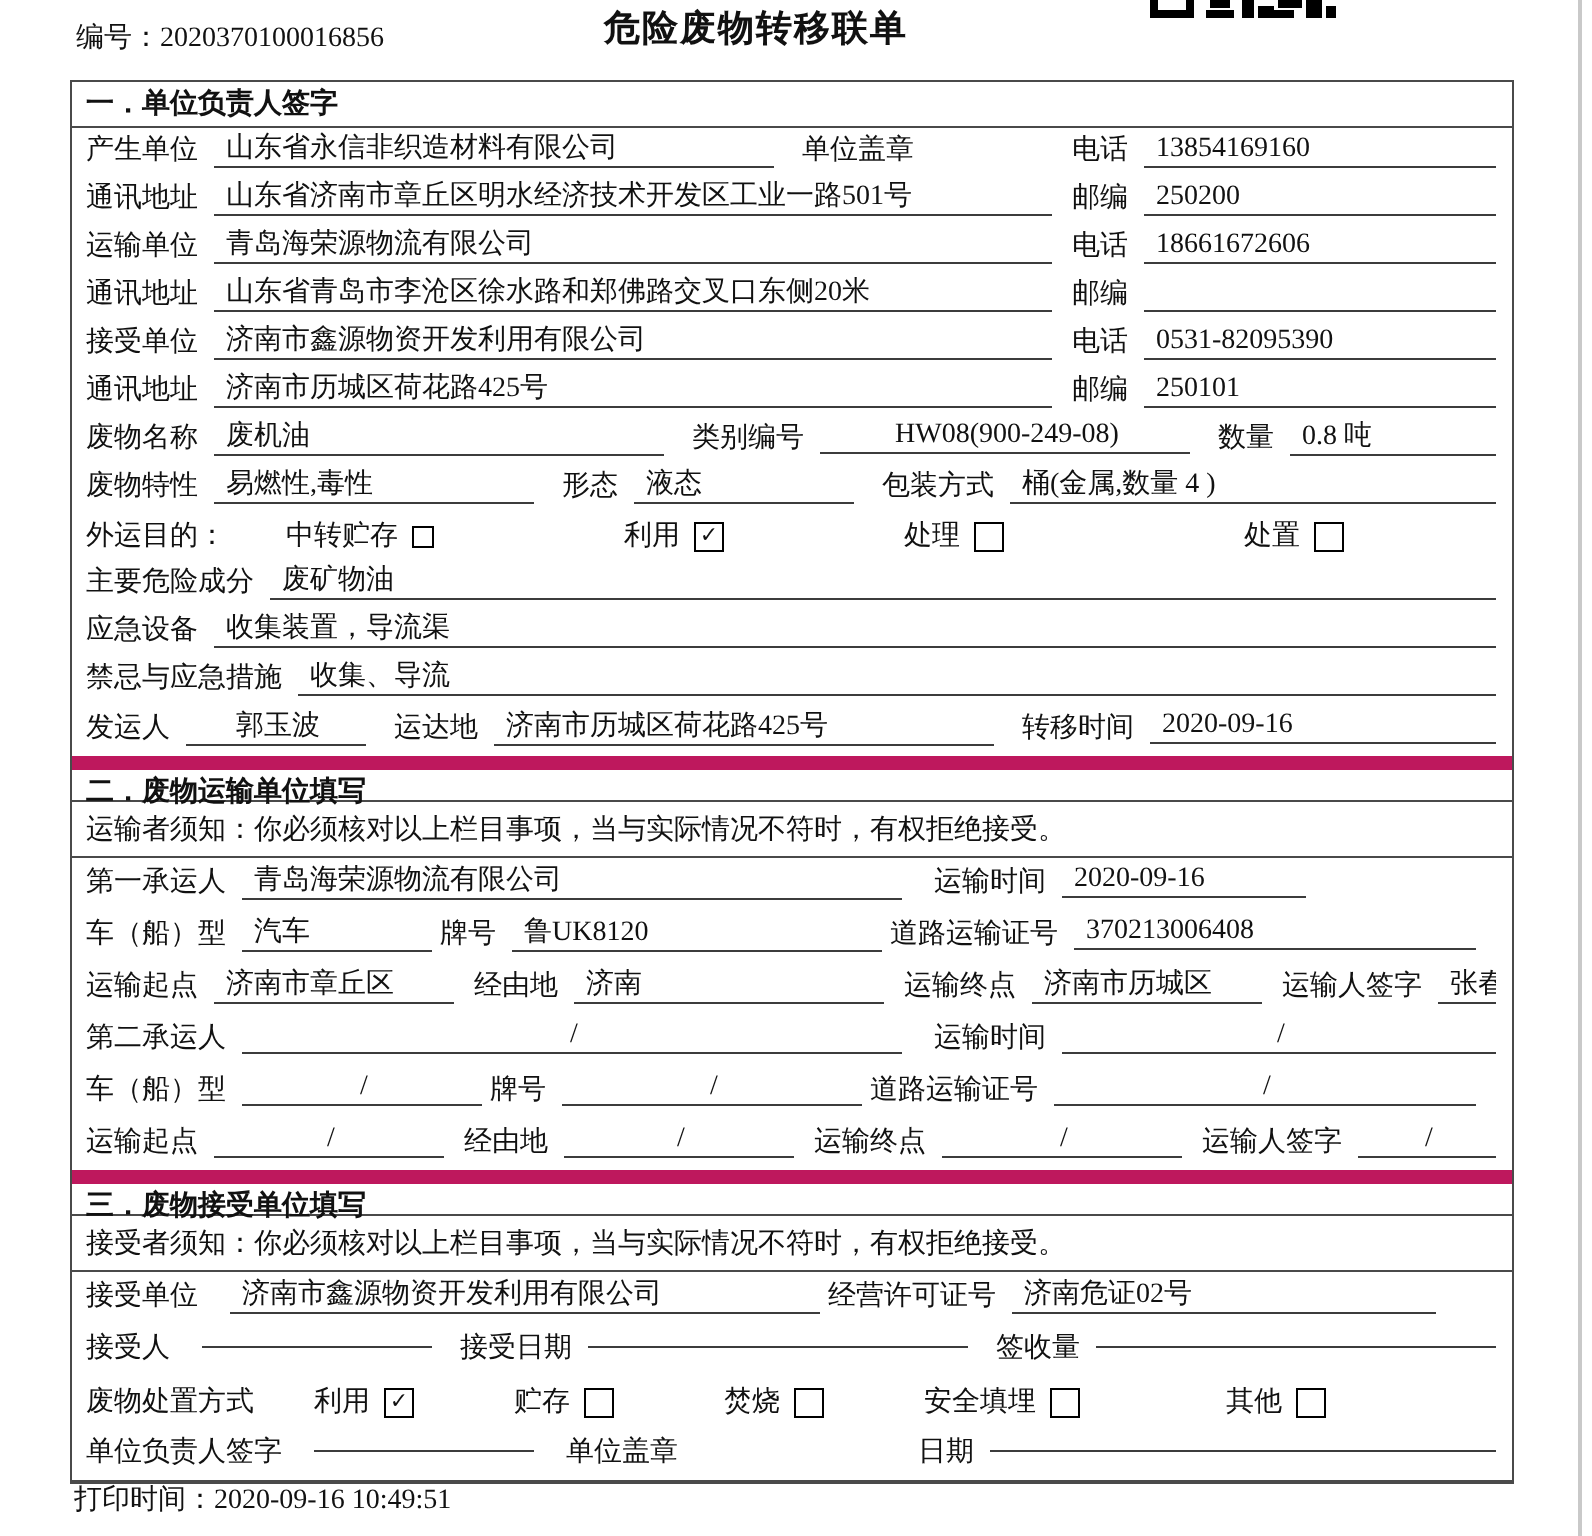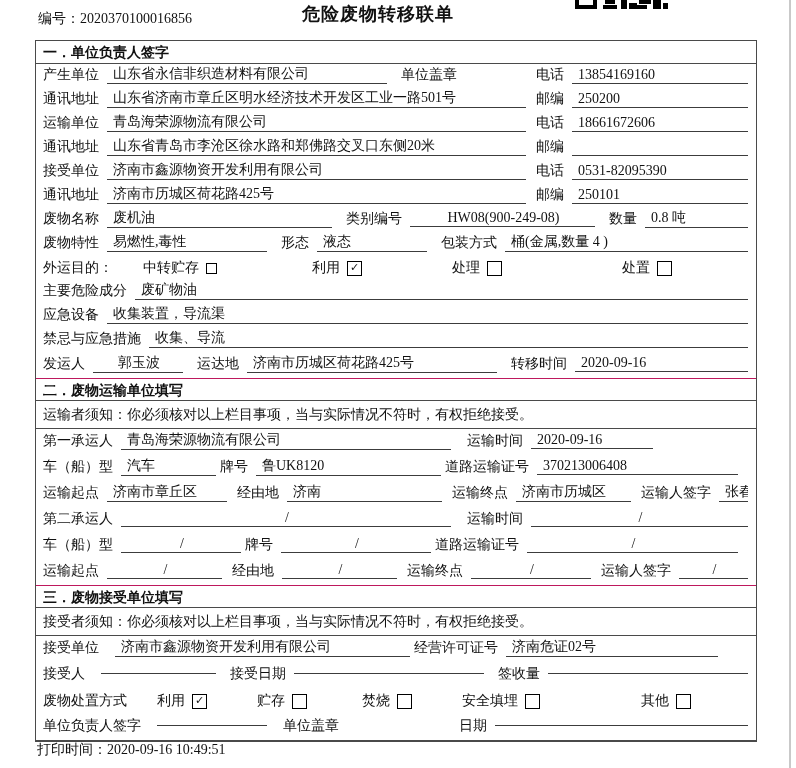--- a/index.html
+++ b/index.html
@@ -11,21 +11,21 @@
   
   .hdr{position:relative;height:40px;}
   .serial{position:absolute;left:38px;top:10px;white-space:nowrap;}
   .title{position:absolute;left:0;right:40px;top:2px;text-align:center;font-size:18px;font-weight:bold;letter-spacing:1px;}
   .qr-frag{position:absolute;left:575px;top:0;width:93px;height:9px;}
   
   .form{position:absolute;left:35px;top:40px;width:722px;box-sizing:border-box;
         border:1px solid #4a4a4a;border-bottom-width:2px;background:#fff;}
   .sec-h{font-weight:bold;height:23px;line-height:21px;padding:1px 6px 0 7px;box-sizing:border-box;
          border-bottom:1px solid #4a4a4a;}
-  .sec-h.mid{border-top:1px solid #be185d;}
+  .sec-h.mid{border-top:7px solid #be185d;}
   .notice{height:28px;display:flex;align-items:center;padding:0 7px;box-sizing:border-box;
           border-bottom:1px solid #4a4a4a;white-space:nowrap;}
   .row{display:flex;align-items:center;height:24px;padding:0 8px 3px 7px;box-sizing:border-box;}
   .row.tall{height:26px;}
   .row.cbrow{align-items:center;padding-bottom:0;}
   .lbl{white-space:nowrap;flex:none;}
   .u{border-bottom:1px solid #3c3c3c;padding:0 4px 0 6px;white-space:nowrap;overflow:hidden;
      margin-left:8px;flex:none;box-sizing:border-box;}
   .grow{flex:1 1 auto;}
   .ctr{text-align:center;}
@@ -33,21 +33,21 @@
   .rc{width:212px;flex:none;display:flex;align-items:flex-end;}
   .ml10{margin-left:10px;} .ml12{margin-left:4px;} .ml14{margin-left:14px;} .ml16{margin-left:16px;}
   .mr10{margin-right:10px;} .mr30{margin-right:30px;} .mr95{margin-right:95px;} .w90{width:90px;} .w95{width:95px;} .w110{width:110px;} .w115{width:115px;}
   .w120{width:120px;} .w150{width:150px;} .w155{width:155px;} .w160{width:160px;} .w185{width:185px;}
   .w190{width:190px;} .w225{width:225px;font-family:Liberation Mono, monospace;} .w250{width:250px;} .w280{width:280px;}
   .w295{width:295px;} .w330{width:330px;}
   .cbg{display:flex;align-items:center;white-space:nowrap;flex:none;}
   .cb{display:inline-block;width:13px;height:13px;border:1px solid #000;margin-left:7px;
       text-align:center;line-height:12px;font-size:11px;font-family:"DejaVu Sans",sans-serif;flex:none;}
   .cb.small{width:9px;height:9px;margin-bottom:-1px;} .g-ml50{margin-left:50px;} .g-ml55{margin-left:55px;}
-  .g-ml70{margin-left:101px;} .g-ml90{margin-left:90px;} .g-ml95{margin-left:95px;}
+  .g-ml70{margin-left:73px;} .g-ml90{margin-left:90px;} .g-ml95{margin-left:95px;}
   .g-ml120{margin-left:120px;} .g-ml30{margin-left:30px;}
   .footer{position:absolute;left:37px;top:741px;white-space:nowrap;}
 </style>
 </head>
 <body>
 
 <div class="page-edge"></div>
 
 <div class="hdr">
   <div class="serial"><span>编号：</span><span>2020370100016856</span></div>

